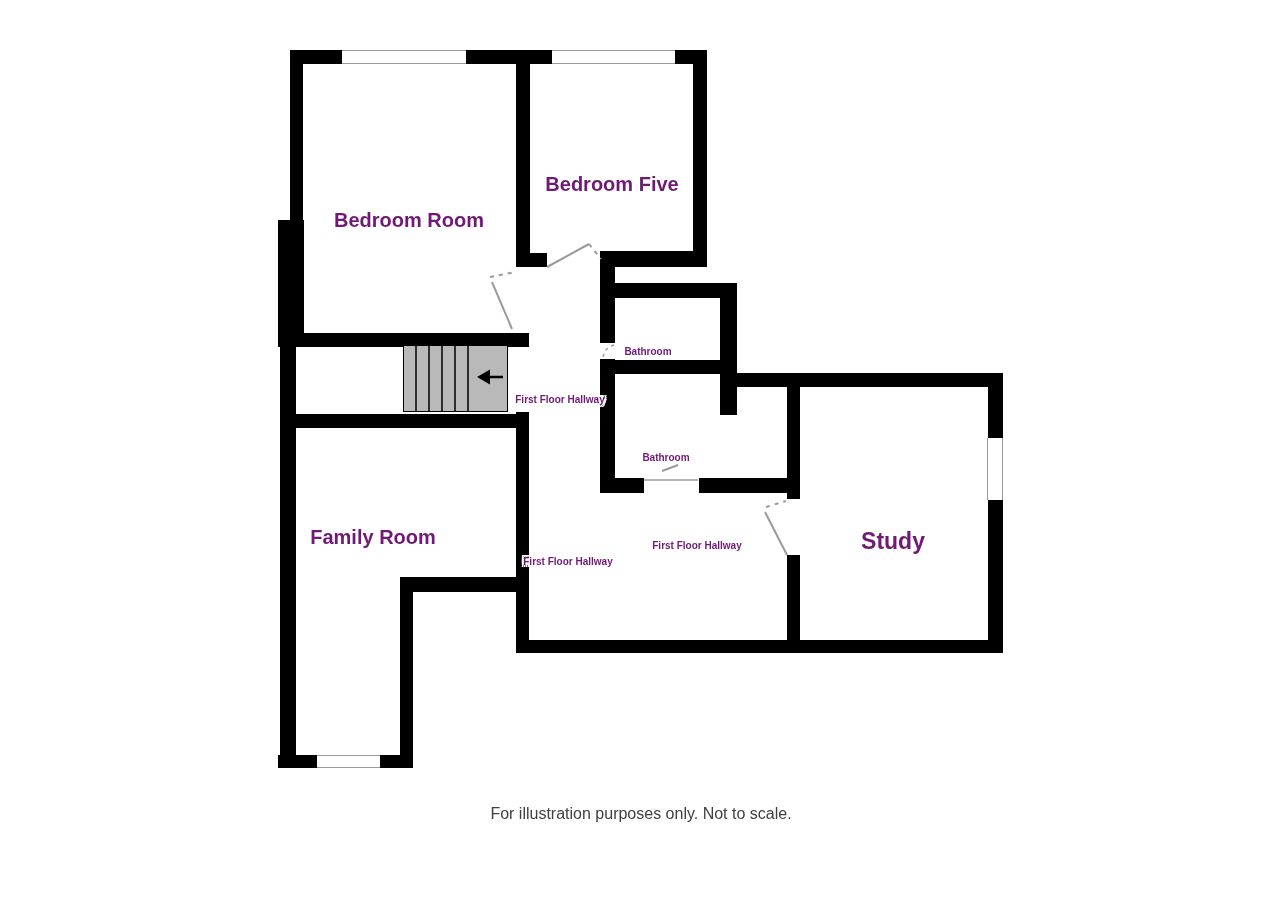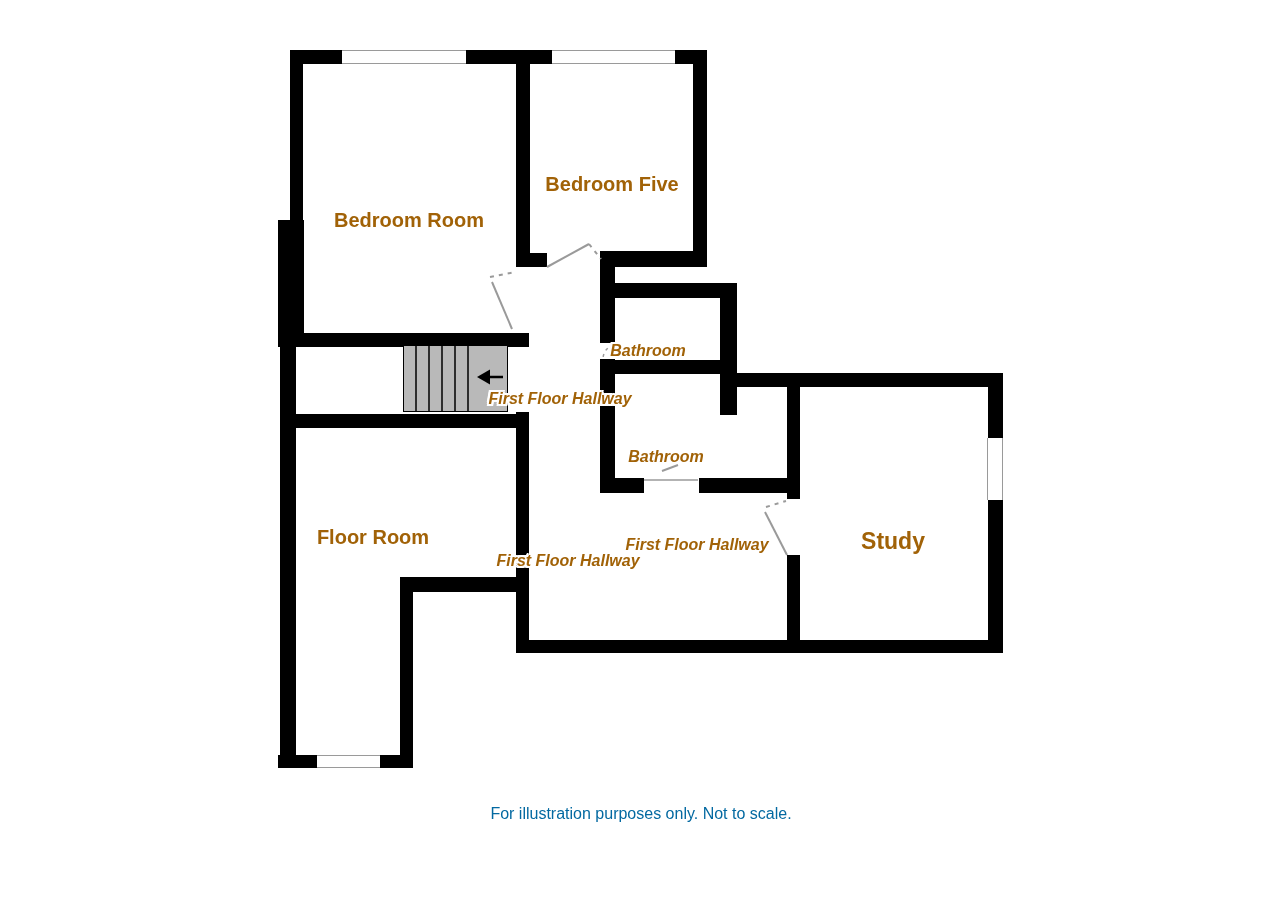--- a/index.html
+++ b/index.html
@@ -35,32 +35,32 @@
     left: 403px; top: 345px;
     width: 105px; height: 67px;
     background: var(--stairs, #b9b9b9);
     border: 1px solid #000000;
     box-sizing: border-box;
   }
   .room-label {
     position: absolute;
     transform: translate(-50%, -50%);
     font-weight: bold;
-    color: #a16207;
+    color: #701a75;
     white-space: nowrap;
     text-shadow: -2px -2px 0 #fff, 2px -2px 0 #fff, -2px 2px 0 #fff, 2px 2px 0 #fff,
                  0 -2px 0 #fff, 0 2px 0 #fff, -2px 0 0 #fff, 2px 0 0 #fff;
   }
   .lbl-lg { font-size: 20px; }
-  .lbl-sm { font-size: 16px; font-style: italic; }
+  .lbl-sm { font-size: 10px; }
   .lbl-study { font-size: 23px; }
   .caption {
     position: absolute;
     transform: translate(-50%, -50%);
-    color: #0369a1;
+    color: #404040;
     white-space: nowrap;
   }
   .caption.disclaimer { font-size: 16px; }
   .caption.floor-title { font-size: 33px; }
   svg.overlay {
     position: absolute;
     left: 0; top: 0;
     width: 1280px; height: 905px;
     pointer-events: none;
   }
@@ -168,18 +168,18 @@
     <path d="M614,345 Q604,348 603,358" stroke="#9a9a9a" stroke-width="1.5" fill="none" stroke-dasharray="3 4"></path>
   </svg>
 
   <div class="room-label lbl-lg" style="left:409px;top:220px;">Bedroom Room</div>
   <div class="room-label lbl-lg" style="left:612px;top:184px;">Bedroom Five</div>
   <div class="room-label lbl-sm" style="left:648px;top:351px;">Bathroom</div>
   <div class="room-label lbl-sm" style="left:666px;top:457px;">Bathroom</div>
   <div class="room-label lbl-sm" style="left:560px;top:399px;">First Floor Hallway</div>
   <div class="room-label lbl-sm" style="left:568px;top:561px;">First Floor Hallway</div>
   <div class="room-label lbl-sm" style="left:697px;top:545px;">First Floor Hallway</div>
-  <div class="room-label lbl-lg" style="left:373px;top:537px;">Floor Room</div>
+  <div class="room-label lbl-lg" style="left:373px;top:537px;">Family Room</div>
   <div class="room-label lbl-study" style="left:893px;top:541px;">Study</div>
 
   <div class="caption disclaimer" style="left:641px;top:814px;">For illustration purposes only. Not to scale.</div>
 
 </div>
 
 </body></html>

